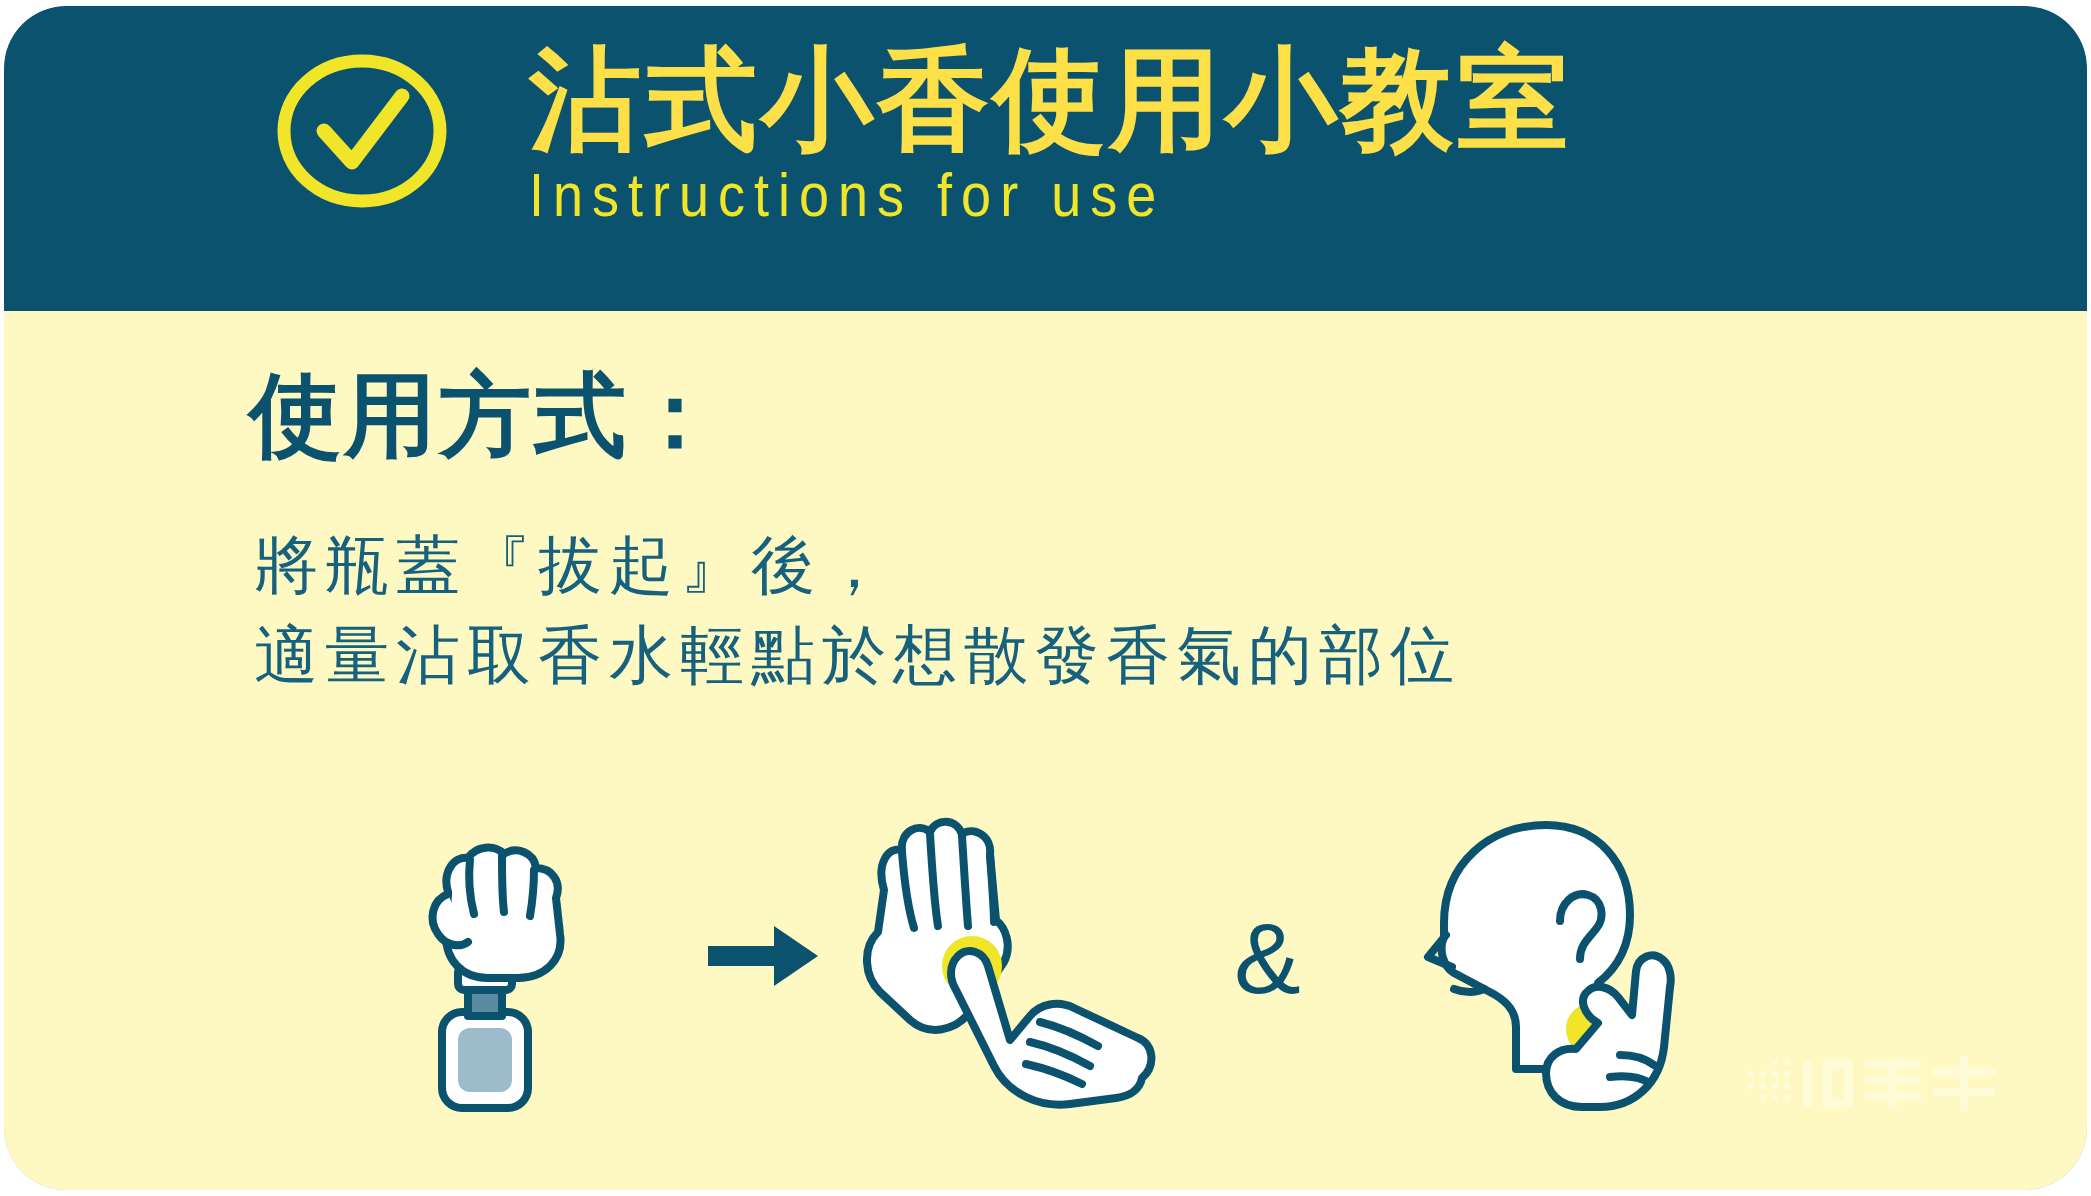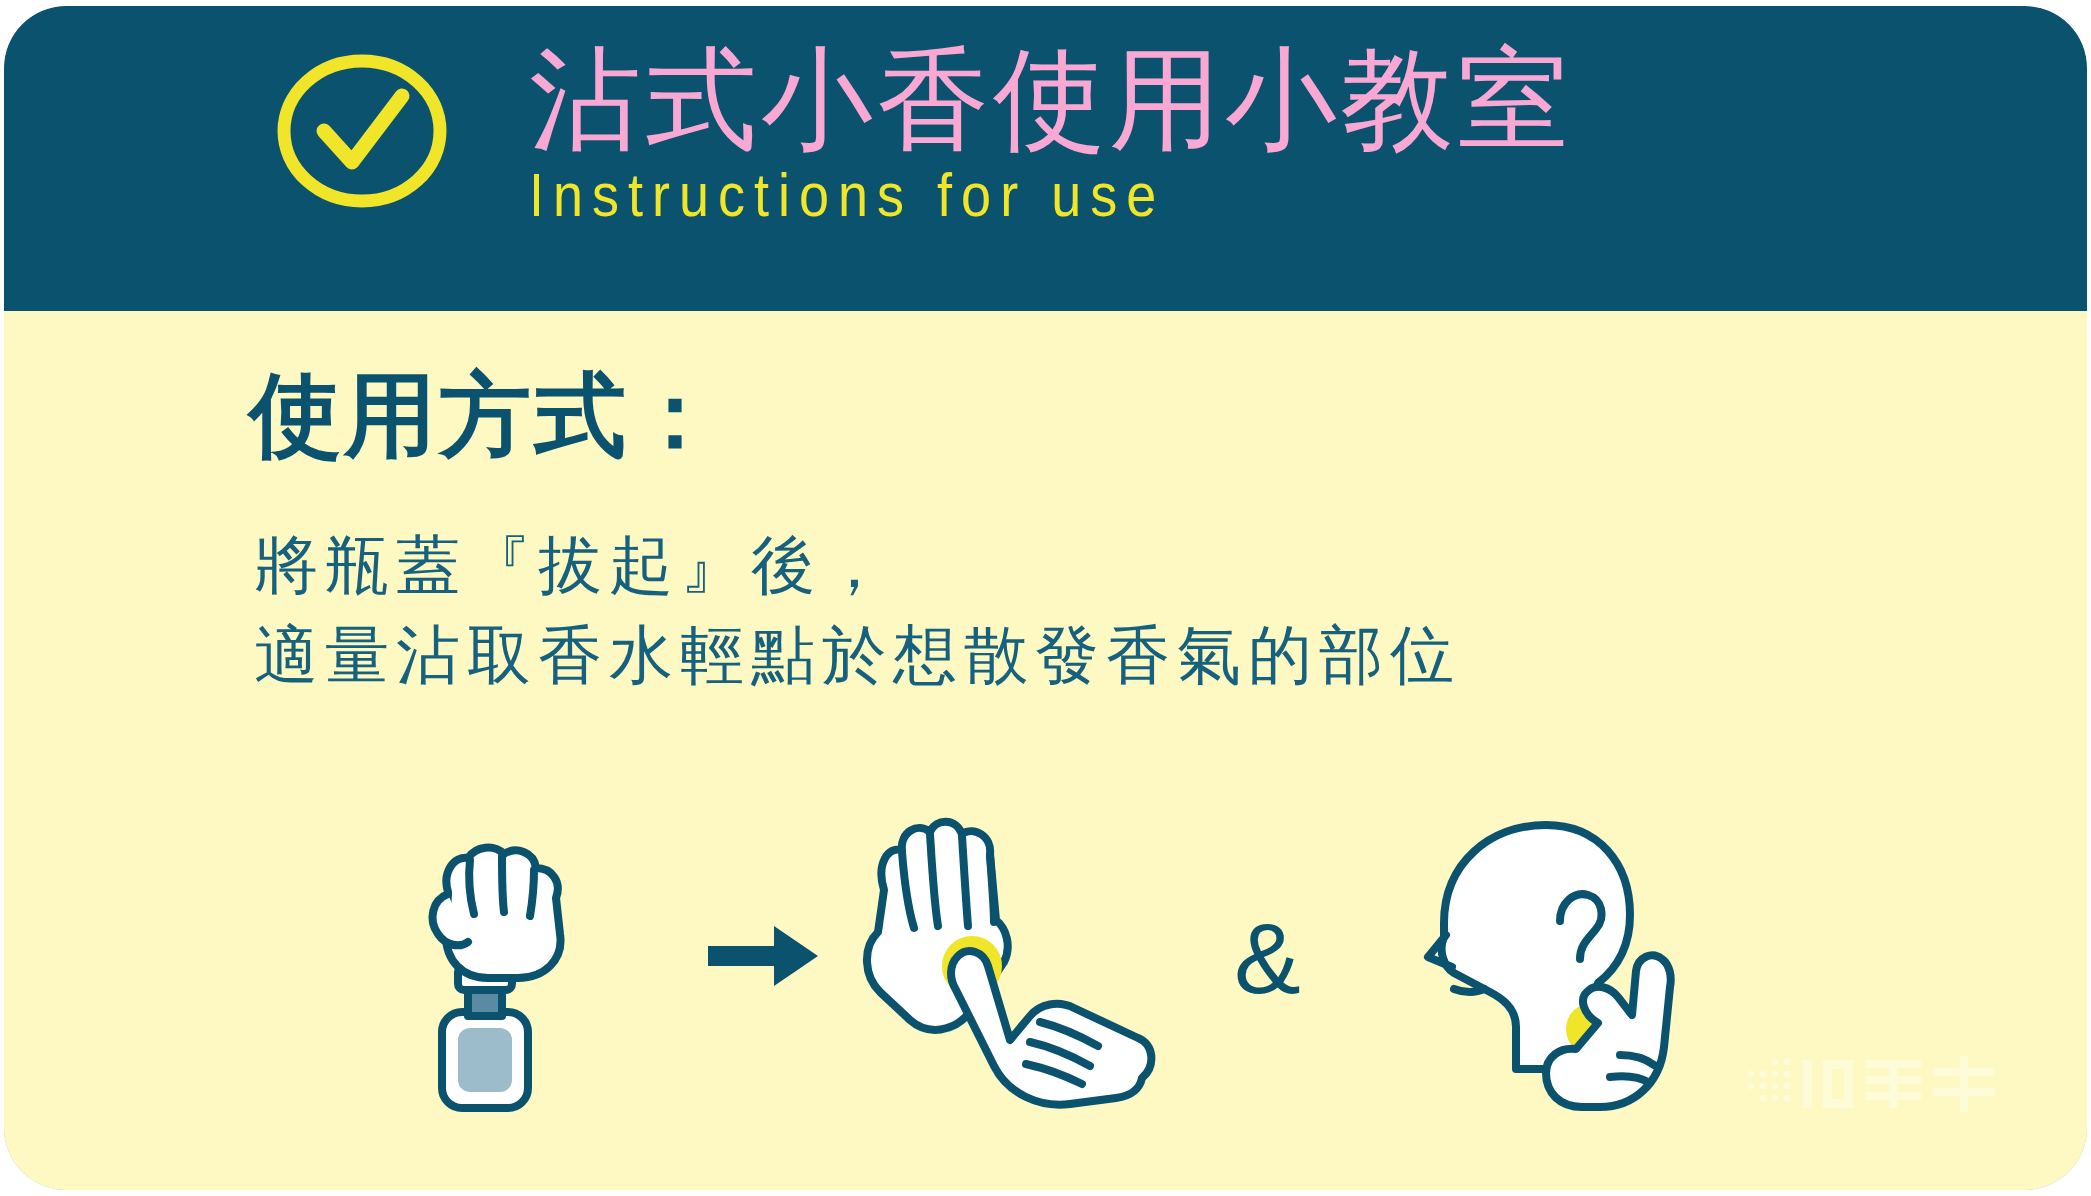--- a/index.html
+++ b/index.html
@@ -33,24 +33,24 @@
     left: 266px; top: 45px;
     width: 185px; height: 160px;
   }
   #header-text {
     position: absolute;
     left: 525px; top: 36px;
   }
   #title-zh {
     font-size: 112px;
     line-height: 1.04;
-    color: #f9a8d4;
+    color: #fde047;
     letter-spacing: 4px;
     white-space: nowrap;
-    font-weight: 400;
+    font-weight: 700;
   }
   #title-en {
     margin-top: 6px;
     font-size: 54px;
     line-height: 1;
     color: #f0e528;
     letter-spacing: 9px;
     white-space: nowrap;
     font-weight: 300;
     transform: scaleY(1.12);

